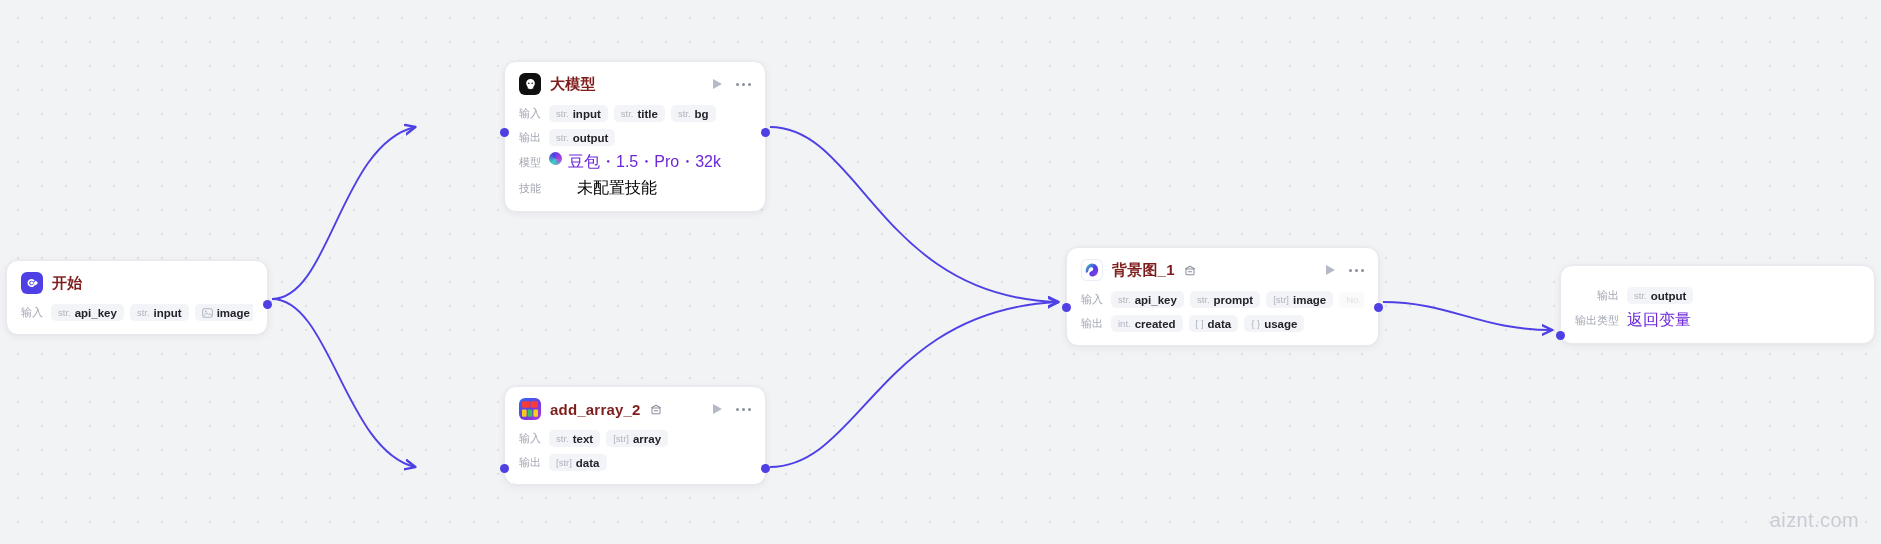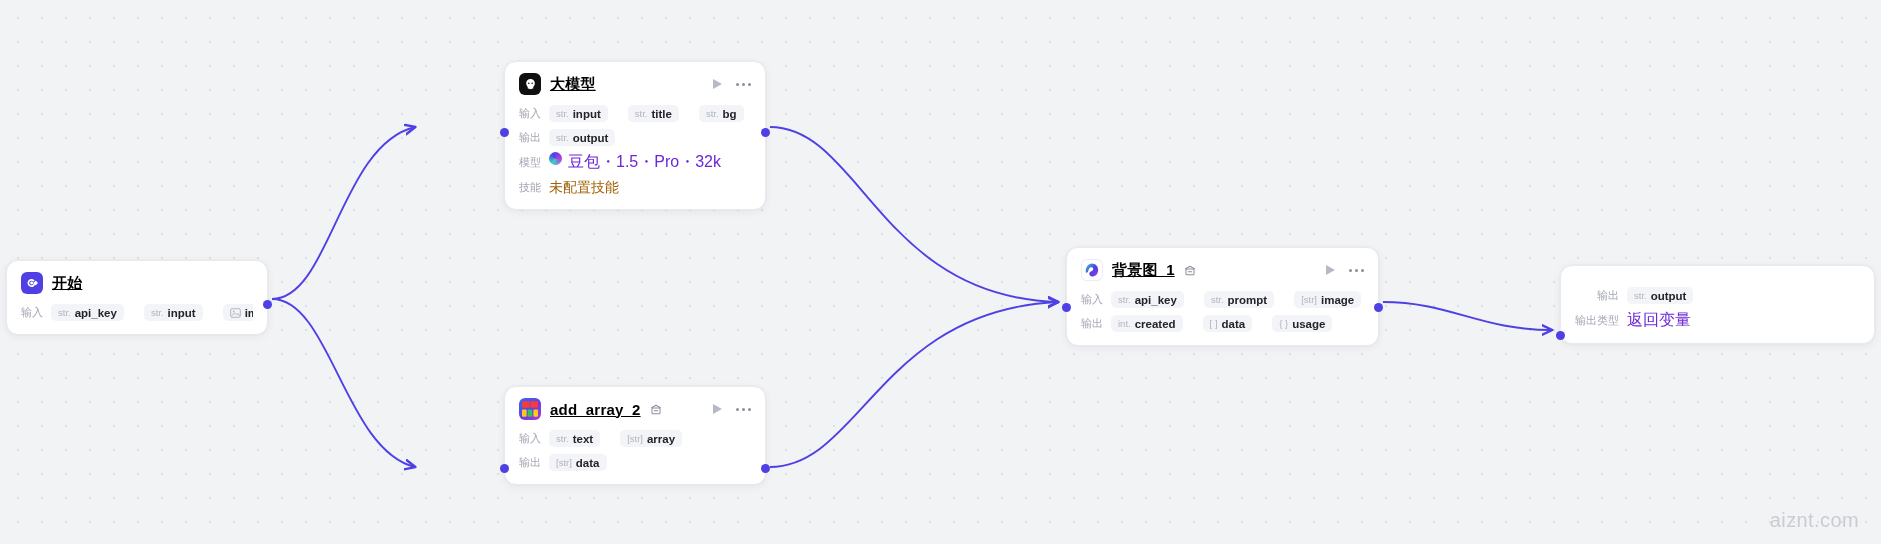--- a/index.html
+++ b/index.html
@@ -27,53 +27,53 @@
     padding: 11px 14px 12px 14px;
   }
   .node-head { display: flex; align-items: center; gap: 9px; position: relative; }
   .node-icon {
     width: 22px; height: 22px; border-radius: 6px;
     flex: 0 0 22px;
     display: flex; align-items: center; justify-content: center;
     overflow: hidden;
   }
   .node-title {
-    font-size: 15px; font-weight: 600; color: #000000;
-    letter-spacing: .2px; white-space: nowrap; text-decoration: underline;
+    font-size: 15px; font-weight: 600; color: #7f1d1d;
+    letter-spacing: .2px; white-space: nowrap;
   }
   .title-badge { color: #8a8f9c; font-size: 12px; display:flex; align-items:center; }
   .head-actions {
     position: absolute; right: 0; top: 50%; transform: translateY(-50%);
     display: flex; align-items: center; gap: 14px;
   }
   .play-icon { width: 0; height: 0; border-left: 9px solid #b6bac6;
                border-top: 5.5px solid transparent; border-bottom: 5.5px solid transparent; }
   .dots-icon { display: flex; gap: 3px; }
   .dots-icon i { width: 3px; height: 3px; border-radius: 50%; background: #8a8f9c; display:block; }
 
   .rows { margin-top: 9px; display: flex; flex-direction: column; gap: 5px; }
   .row { display: flex; align-items: center; gap: 8px; min-height: 19px; }
   .row-label { font-size: 11px; color: #a3a7b3; flex: 0 0 auto; white-space: nowrap; }
-  .row-items { display: flex; align-items: center; gap: 20px; flex-wrap: nowrap; overflow: hidden; }
+  .row-items { display: flex; align-items: center; gap: 6px; flex-wrap: nowrap; overflow: hidden; }
 
   .tag {
     display: inline-flex; align-items: center; gap: 4px;
     background: #f3f4f7; border-radius: 5px;
     padding: 2.5px 7px;
     font-size: 11.5px; font-weight: 600; color: #24232b;
     white-space: nowrap;
   }
   .tag.faded { opacity: .38; }
   .tag .ttype {
     font-size: 9.5px; font-weight: 500; color: #b0b4c0;
     font-family: "Liberation Sans", sans-serif;
   }
   .tag .timg { display: inline-flex; }
   .plain-val { font-size: 16px; color: #6d28d9; display: flex; gap: 6px; }
-  .plain-muted { font-size: 14px; color: #a16207; }
+  .plain-muted { font-size: 16px; color: #000000; margin-left: 28px; }
   .model-dot { width: 13px; height: 13px; border-radius: 50%; display:inline-block; }
 
   .port {
     position: absolute; width: 9px; height: 9px; border-radius: 50%;
     background: #4e40e5; top: 50%;
   }
 
   .watermark {
     position: absolute; right: 22px; bottom: 12px;
     font-size: 20px; color: #c9ccd3; letter-spacing: .4px;

